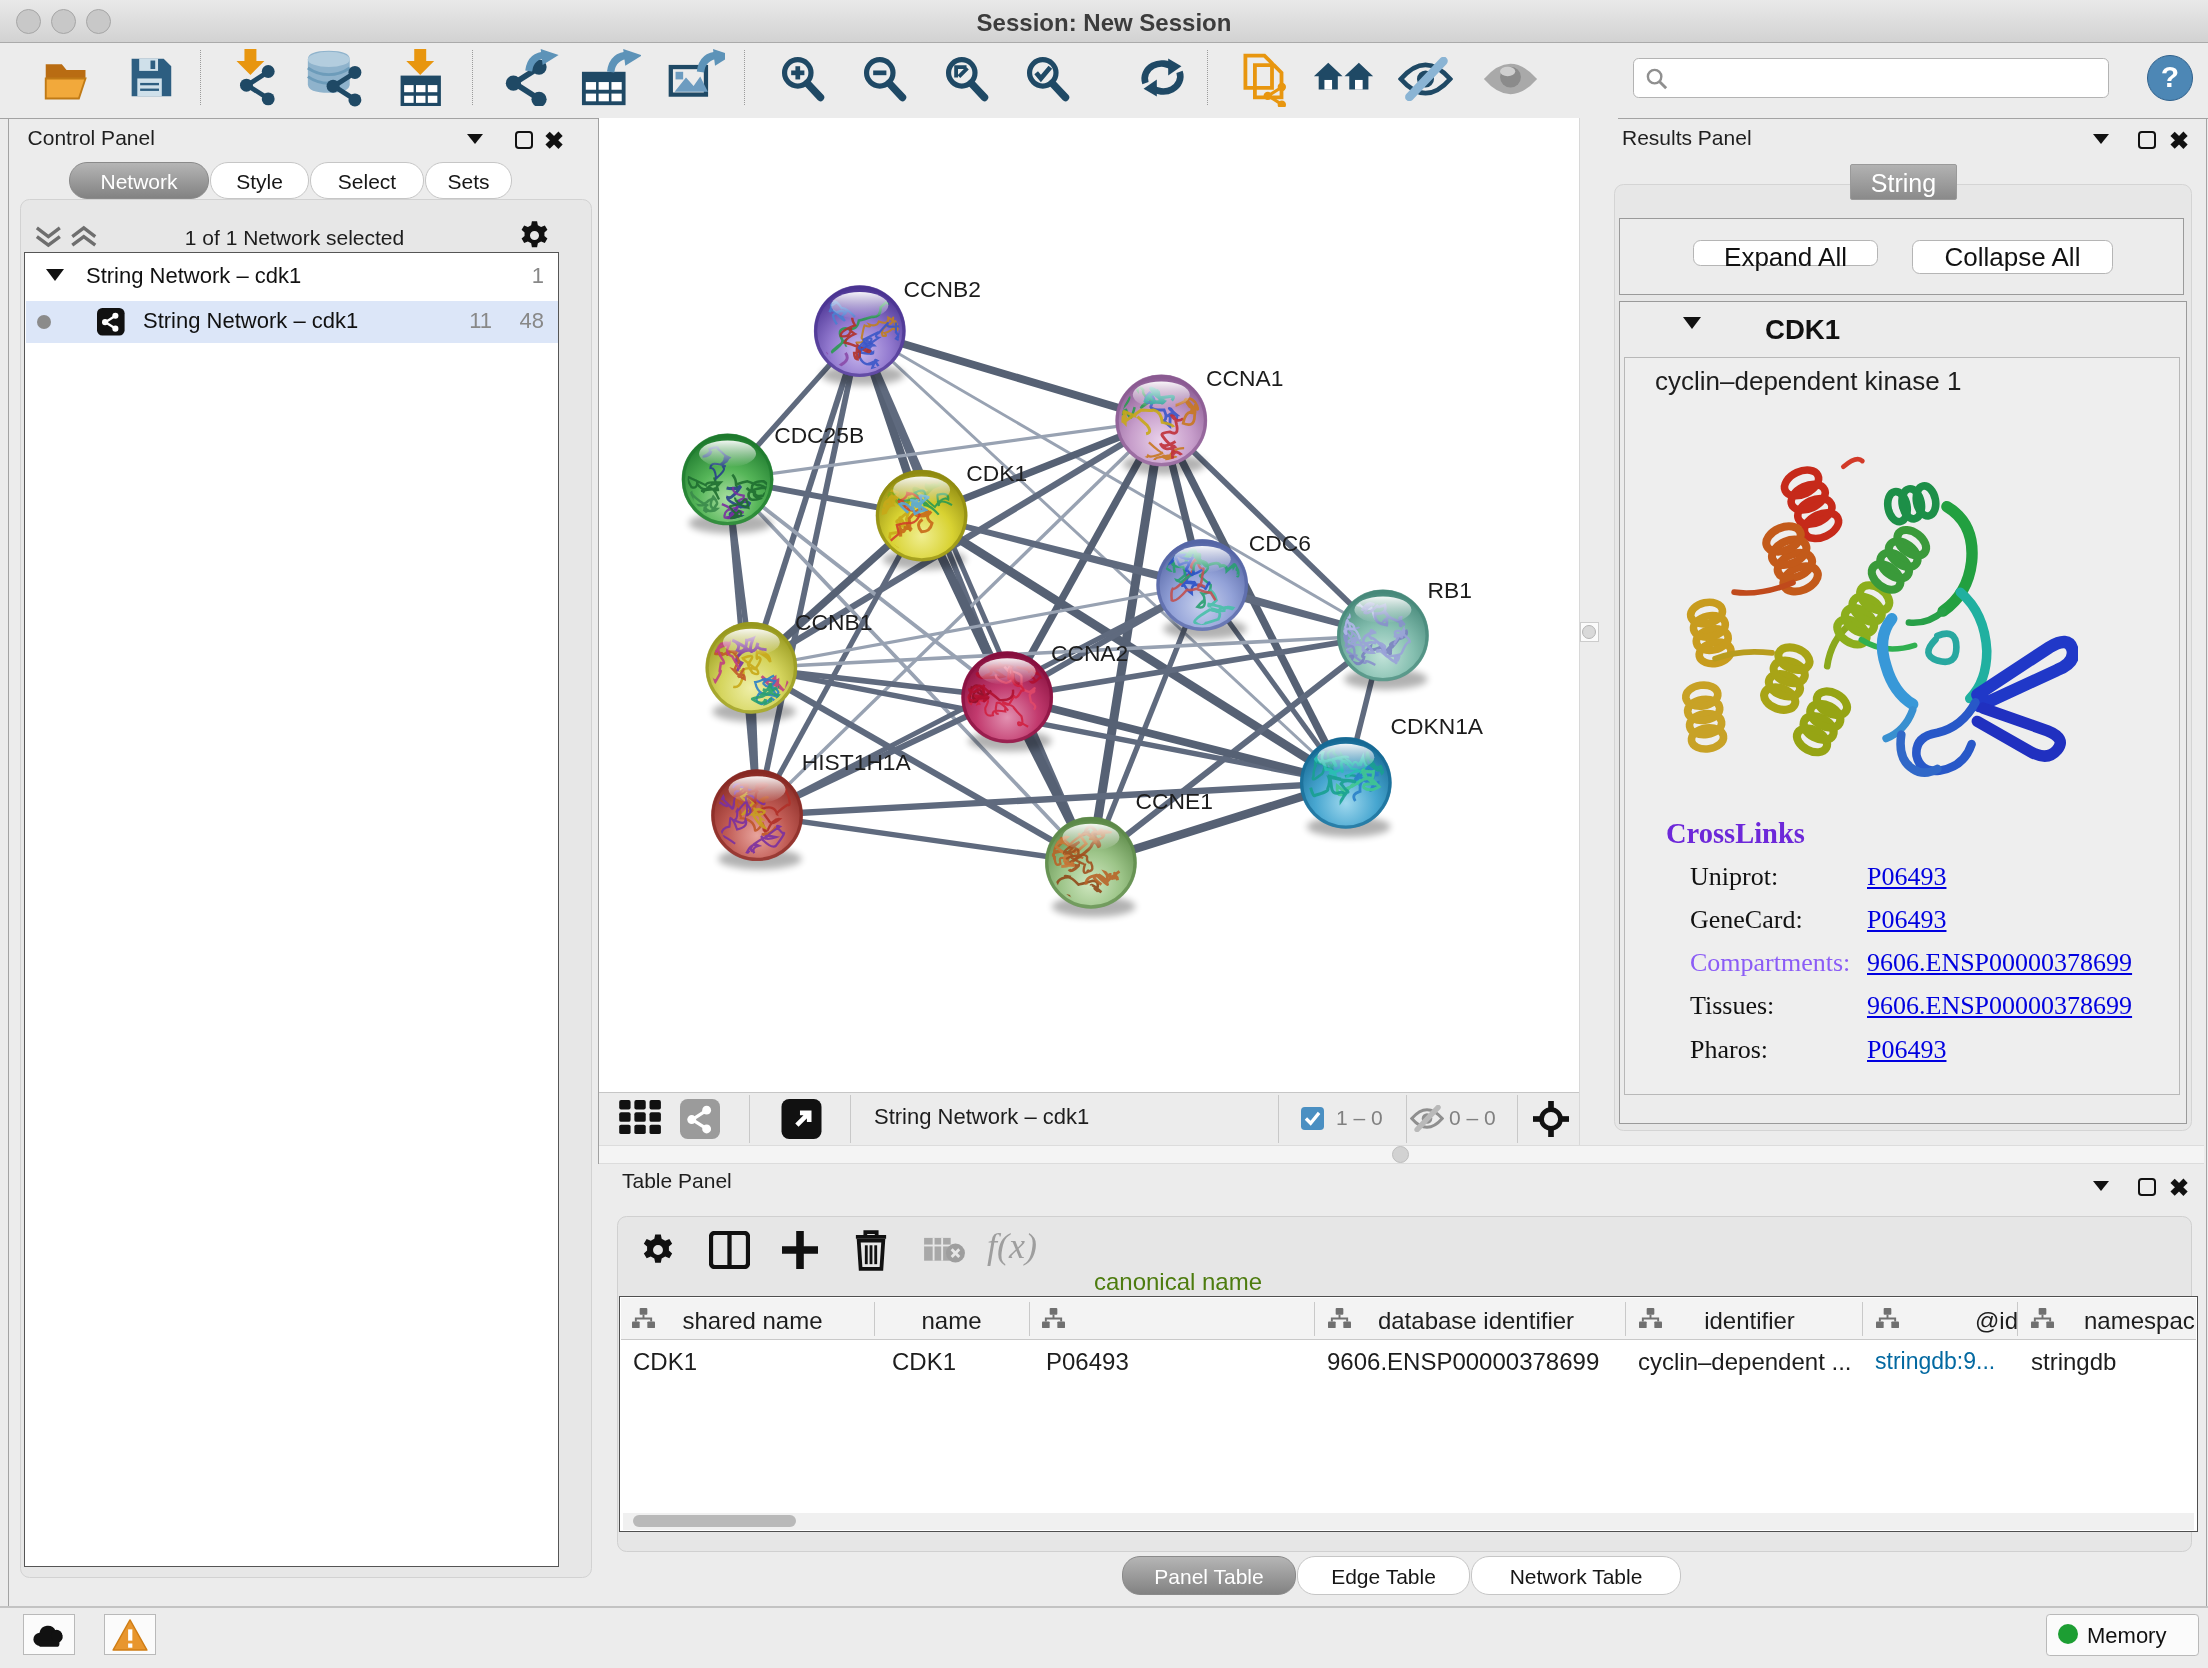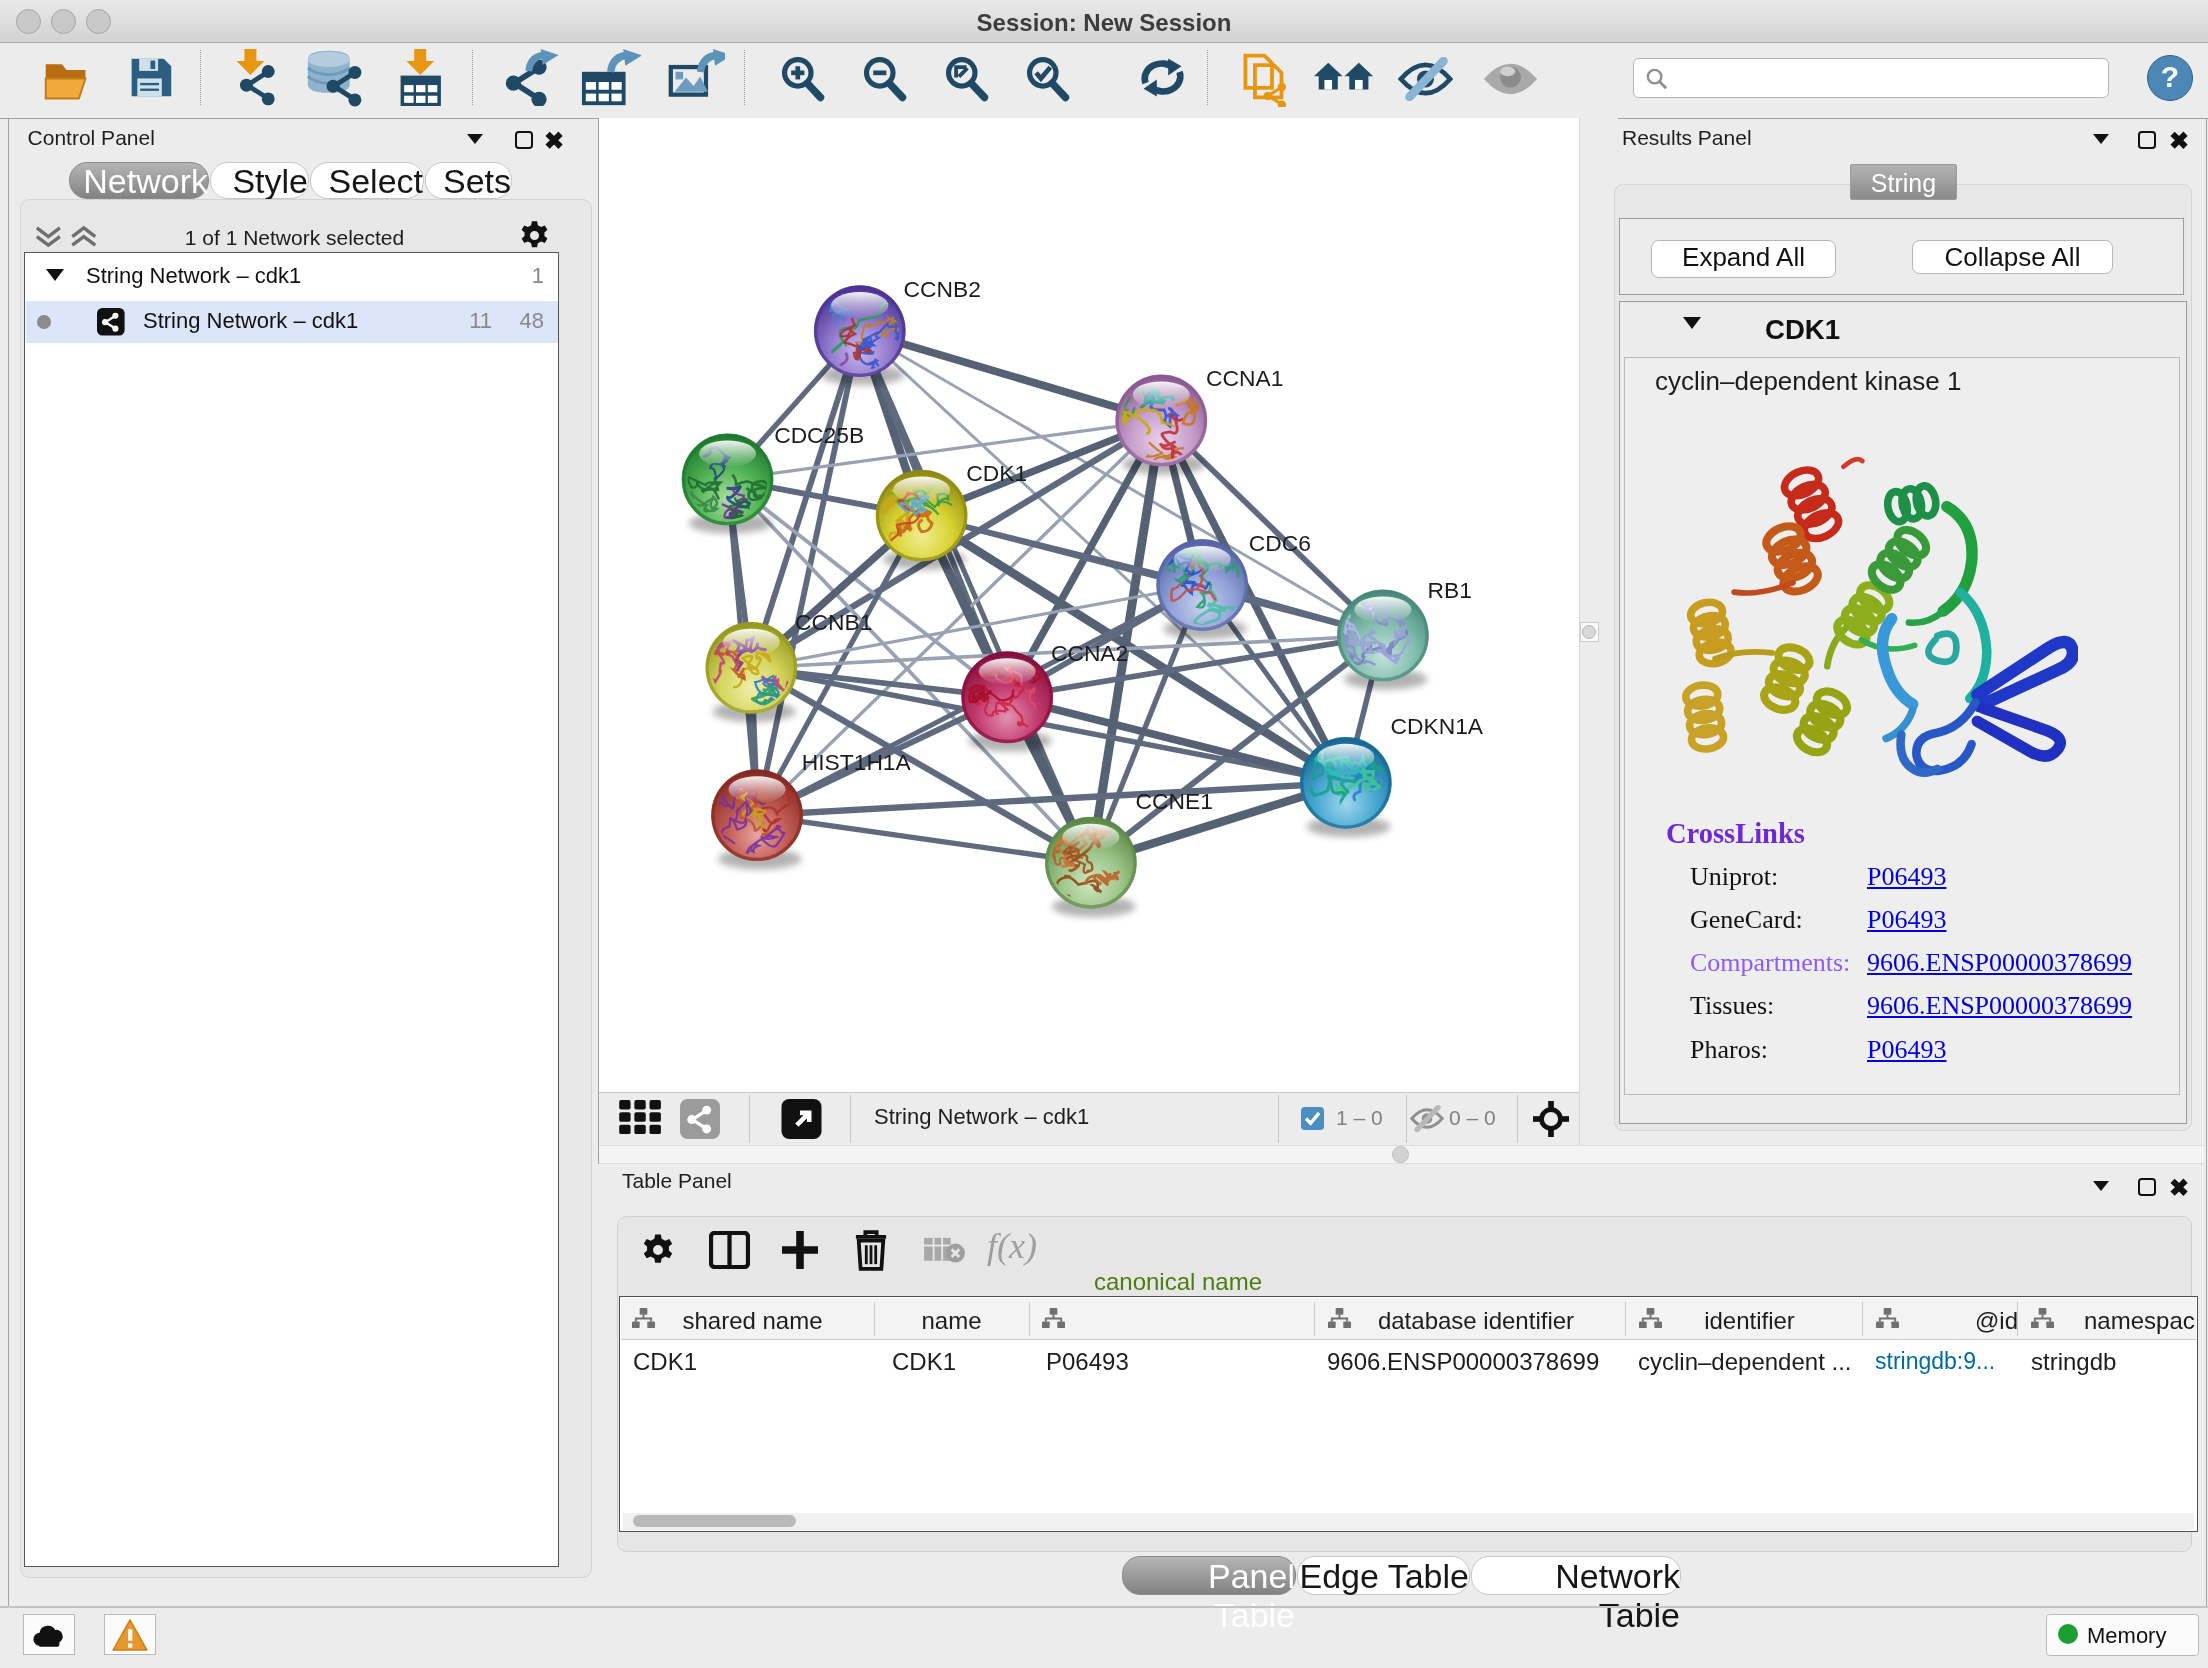--- a/index.html
+++ b/index.html
@@ -1,21 +1,21 @@
 <!DOCTYPE html>
 <html style="font-size:15px"><head><meta charset="utf-8"><style>
 *{margin:0;padding:0;box-sizing:border-box}
 html,body{width:2208px;height:1668px;background:#ececec;font-family:"Liberation Sans",sans-serif;overflow:hidden;position:relative}
 .abs{position:absolute}
 .serif{font-family:"Liberation Serif",serif}
 .ptitle{font-size:21px;color:#1e1e1e}
 .tri{width:0;height:0;border-left:8.6px solid transparent;border-right:8.6px solid transparent;border-top:10.5px solid #111}
 .sq{width:18px;height:18px;border:2.4px solid #111;border-radius:3.8px}
 .xx{font-size:24px;font-weight:bold;color:#111;line-height:18px}
-.tab{position:absolute;border:1px solid #c6c6c6;background:#fff;border-radius:18px;text-align:right;font-size:34px;color:#161616}
+.tab{position:absolute;border:1px solid #c6c6c6;background:#fff;border-radius:18px;text-align:center;font-size:21px;color:#161616}
 .tabsel{background:linear-gradient(#b5b5b5,#828282);color:#fff;border-color:#8a8a8a}
 .vsep{position:absolute;border-left:1.9px dotted #9b9b9b}
 .bbtn{position:absolute;background:#fff;border:1.4px solid #b5b5b5;border-radius:7.6px;text-align:center;font-size:26px;color:#111}
 </style></head><body>
 
 <div class="abs" style="left:0;top:0;width:2208px;height:43px;background:linear-gradient(#e9e9e9,#d2d2d2);border-bottom:1px solid #aaa"></div>
 <div class="abs" style="left:16px;top:8.6px;width:25px;height:25px;border-radius:50%;background:#c8c8c8;border:1px solid #a6a6a6"></div>
 <div class="abs" style="left:51px;top:8.6px;width:25px;height:25px;border-radius:50%;background:#c8c8c8;border:1px solid #a6a6a6"></div>
 <div class="abs" style="left:86px;top:8.6px;width:25px;height:25px;border-radius:50%;background:#c8c8c8;border:1px solid #a6a6a6"></div>
 <div class="abs" style="left:0;top:8.6px;width:2208px;text-align:center;font-size:24px;font-weight:600;color:#3c3c3c">Session: New Session</div>
@@ -611,21 +611,21 @@
 <div class="abs" style="left:599px;top:1145px;width:1605px;height:19px;background:#f4f4f4;border-top:1px solid #dcdcdc;border-bottom:1px solid #dcdcdc"></div>
 <div class="abs" style="left:1392px;top:1146px;width:17px;height:17px;border-radius:50%;background:#d2d2d2;border:1px solid #bdbdbd"></div>
 
 <div class="abs ptitle" style="left:1622px;top:126px">Results Panel</div>
 <div class="abs tri" style="left:2093px;top:134px"></div>
 <div class="abs sq" style="left:2138px;top:131px"></div>
 <div class="abs xx" style="left:2169px;top:132px">✖</div>
 <div class="abs" style="left:1614px;top:184px;width:578px;height:947px;background:#e7e7e7;border:1px solid #d4d4d4;border-radius:9.5px"></div>
 <div class="abs" style="left:1850px;top:164px;width:107px;height:36px;border-radius:2px;background:linear-gradient(#b2b2b2,#8a8a8a);border:1px solid #9a9a9a;color:#fff;font-size:25px;text-align:center;line-height:36px">String</div>
 <div class="abs" style="left:1619px;top:218px;width:565px;height:77px;background:#ececec;border:1.9px solid #9a9a9a"></div>
-<div class="bbtn" style="left:1651px;top:240px;width:185px;height:38px;line-height:32px">Expand All</div>
+<div class="bbtn" style="left:1693px;top:240px;width:185px;height:26px;line-height:32px">Expand All</div>
 <div class="bbtn" style="left:1912px;top:240px;width:201px;height:34px;line-height:32px">Collapse All</div>
 <div class="abs" style="left:1619px;top:301px;width:568px;height:823px;background:#ececec;border:1.9px solid #9a9a9a"></div>
 <div class="abs" style="left:1683px;top:317px;width:0;height:0;border-left:9.5px solid transparent;border-right:9.5px solid transparent;border-top:12.4px solid #111"></div>
 <div class="abs" style="left:1765px;top:314px;font-size:27.6px;font-weight:bold;color:#111">CDK1</div>
 <div class="abs" style="left:1624px;top:357px;width:556px;height:738px;background:#eeeeee;border:1.4px solid #b8b8b8"></div>
 <div class="abs" style="left:1655px;top:366px;font-size:26px;color:#1d1d1d">cyclin–dependent kinase 1</div>
 <div class="abs" style="left:1660px;top:438px"><svg width="418" height="352" viewBox="0 0 440 370">
 <g fill="none" stroke-linecap="round">
 <path d="M193,30 q14,-12 20,-6" stroke="#d23a28" stroke-width="5"></path>
 <ellipse cx="170" cy="92" rx="19" ry="12" transform="rotate(-25 170 92)" fill="none" stroke="#c62a1a" stroke-width="8"></ellipse>

